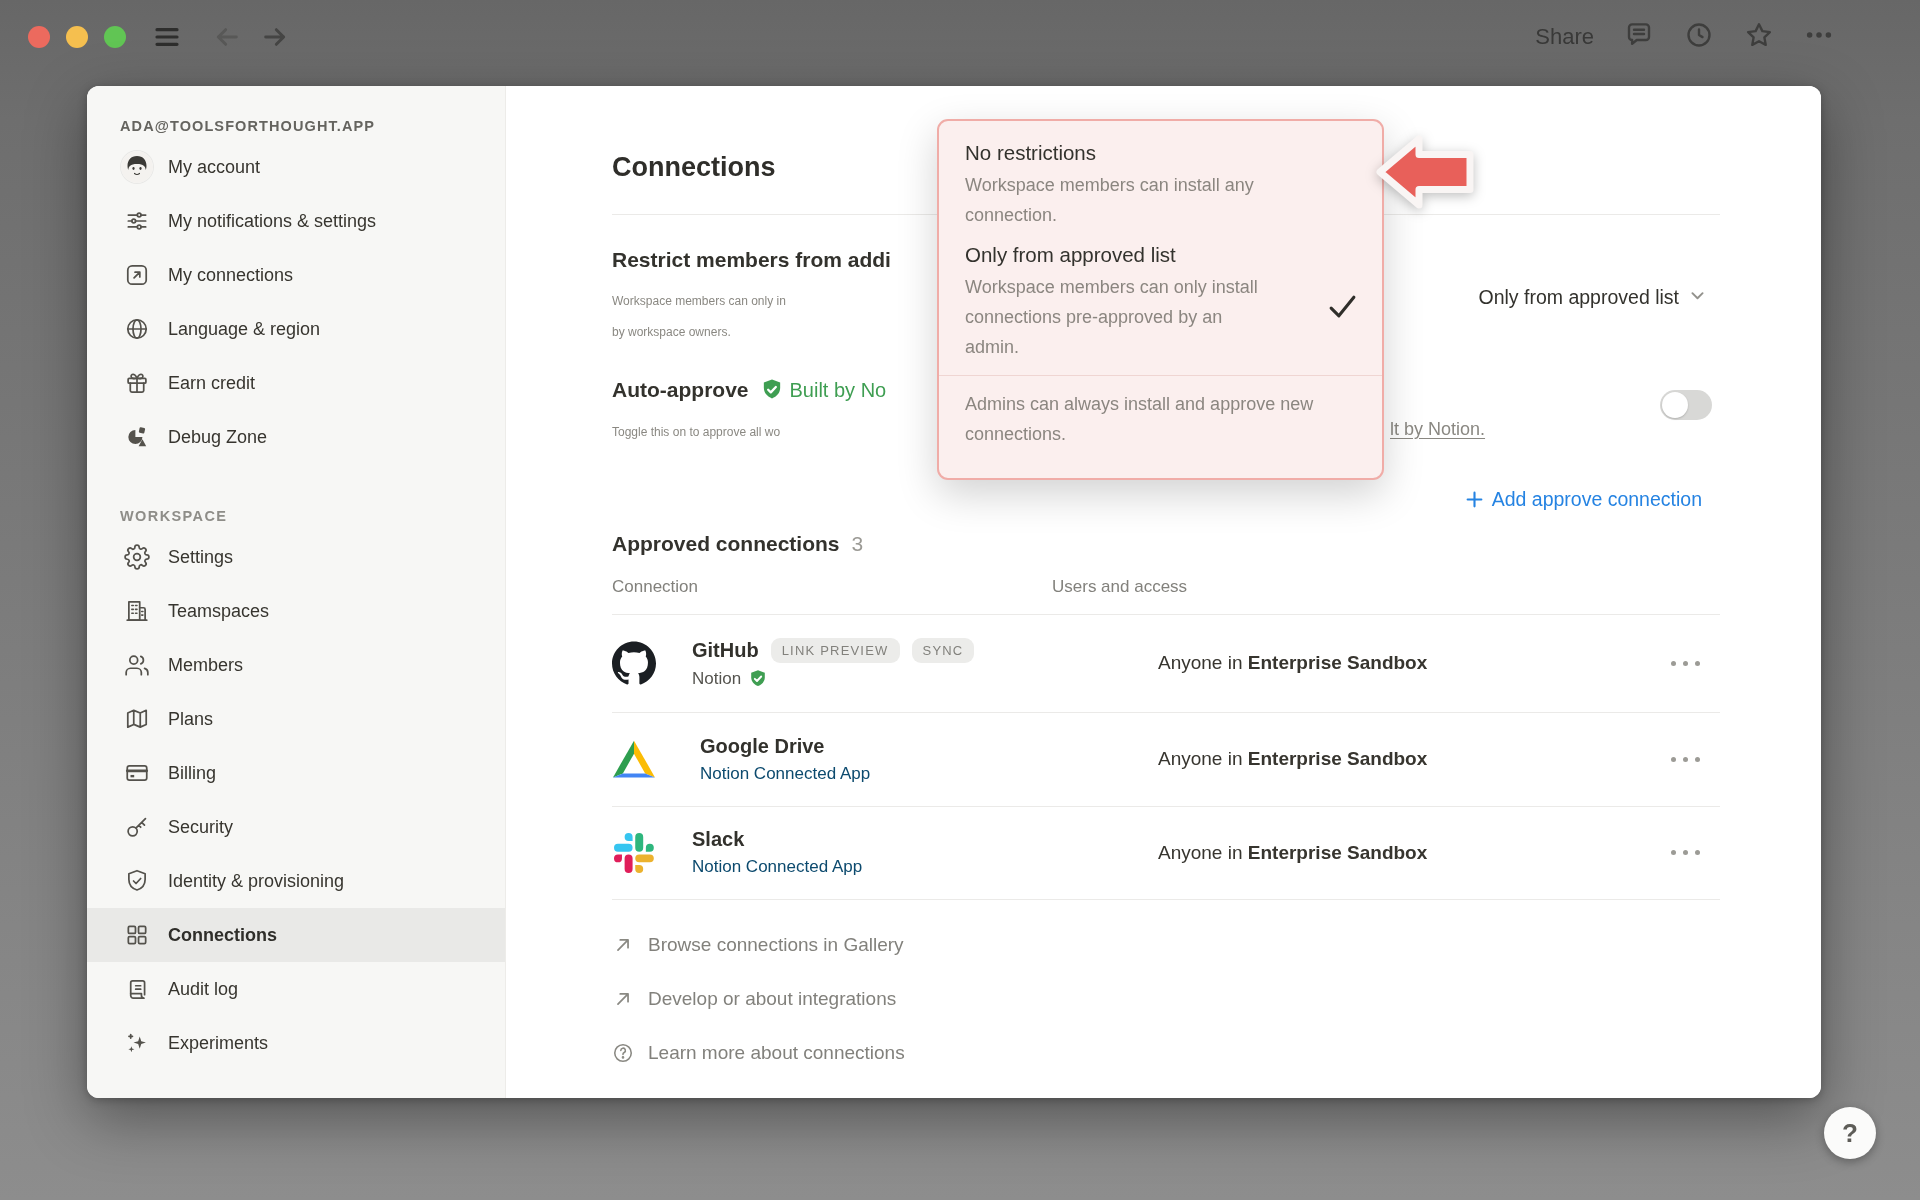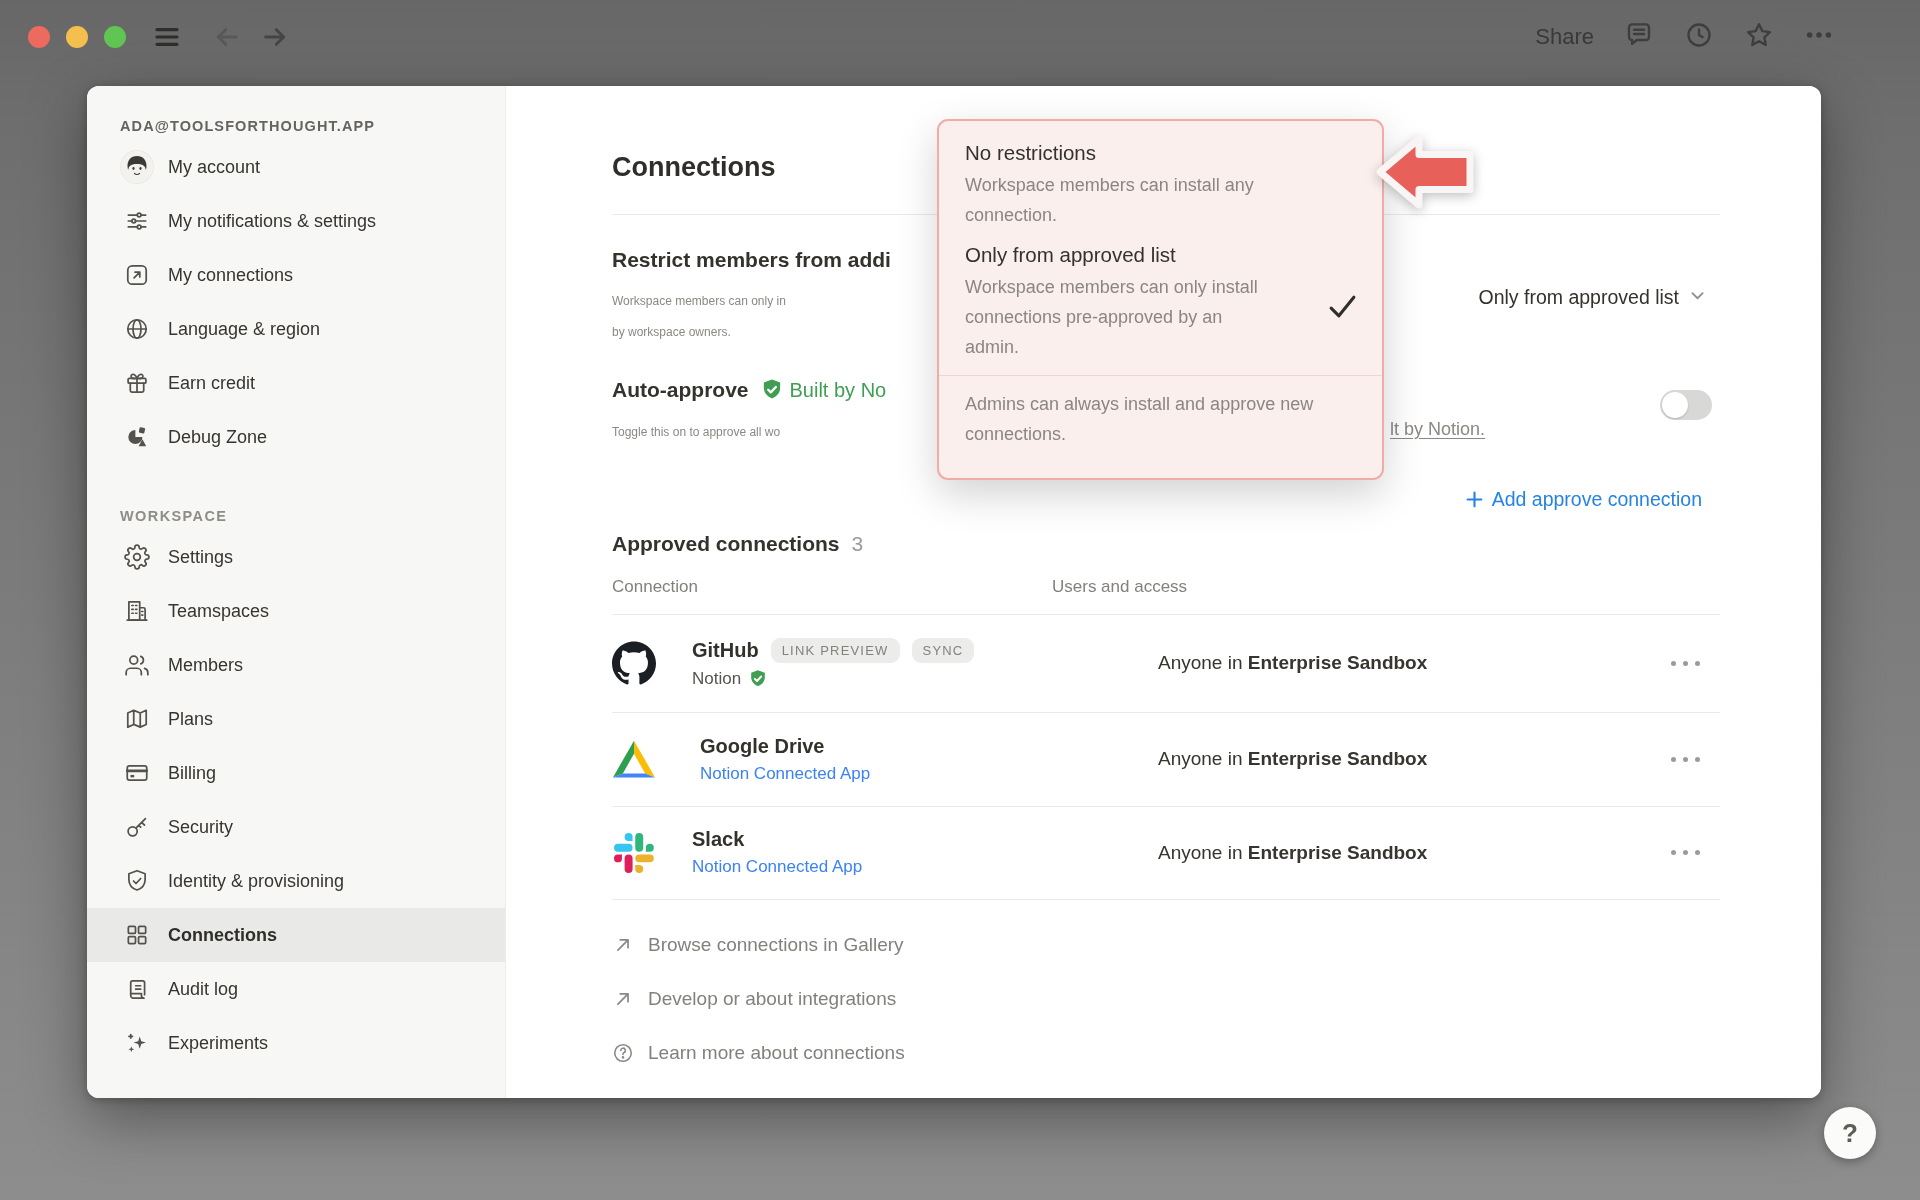--- a/index.html
+++ b/index.html
@@ -55,21 +55,21 @@
   .toggle { top:304px; right:109px; width:52px; height:30px; border-radius:15px; background:#D8D8D6; cursor:pointer; }
   .toggle .knob { position:absolute; left:2px; top:2px; width:26px; height:26px; border-radius:50%;
                   background:#fff; box-shadow:0 1px 2px rgba(0,0,0,.18); }
   .count { font-size:21px; font-weight:400; color:#9B9A95; margin-left:12px; }
   .add-btn { top:402px; right:119px; display:flex; align-items:center; gap:8px; cursor:pointer; }
   .add-btn span { font-size:19.5px; font-weight:500; color:#2583E2; }
   .col-h { font-size:17px; color:#82817C; }
   .trow { left:106px; width:1108px; display:flex; align-items:center; }
   .trow .ric { width:44px; height:44px; flex:0 0 44px; margin-right:36px; display:flex; align-items:center; justify-content:center; }
   .rname { font-size:20px; font-weight:600; color:#32312C; display:flex; align-items:center; gap:12px; }
-  .rsub { font-size:17px; color:#3b82f6; margin-top:6px; display:flex; align-items:center; gap:7px; }
+  .rsub { font-size:17px; color:#0c4a6e; margin-top:6px; display:flex; align-items:center; gap:7px; }
   .rsub.dark { color:#55544F; }
   .pill { background:#ECECEA; color:#82817C; font-size:13px; letter-spacing:1.2px; font-weight:500;
           padding:5px 11px; border-radius:9px; }
   .access { position:absolute; left:546px; font-size:19px; color:#37352F; }
   .access b { font-weight:600; }
   .rmenu { position:absolute; right:20px; display:flex; gap:7px; cursor:pointer; }
   .rmenu i { width:5px; height:5px; border-radius:50%; background:#9C9B96; }
   .flink { height:54px; display:flex; align-items:center; gap:14px; cursor:pointer; }
   .flink span { font-size:19px; color:#82817C; }
 

